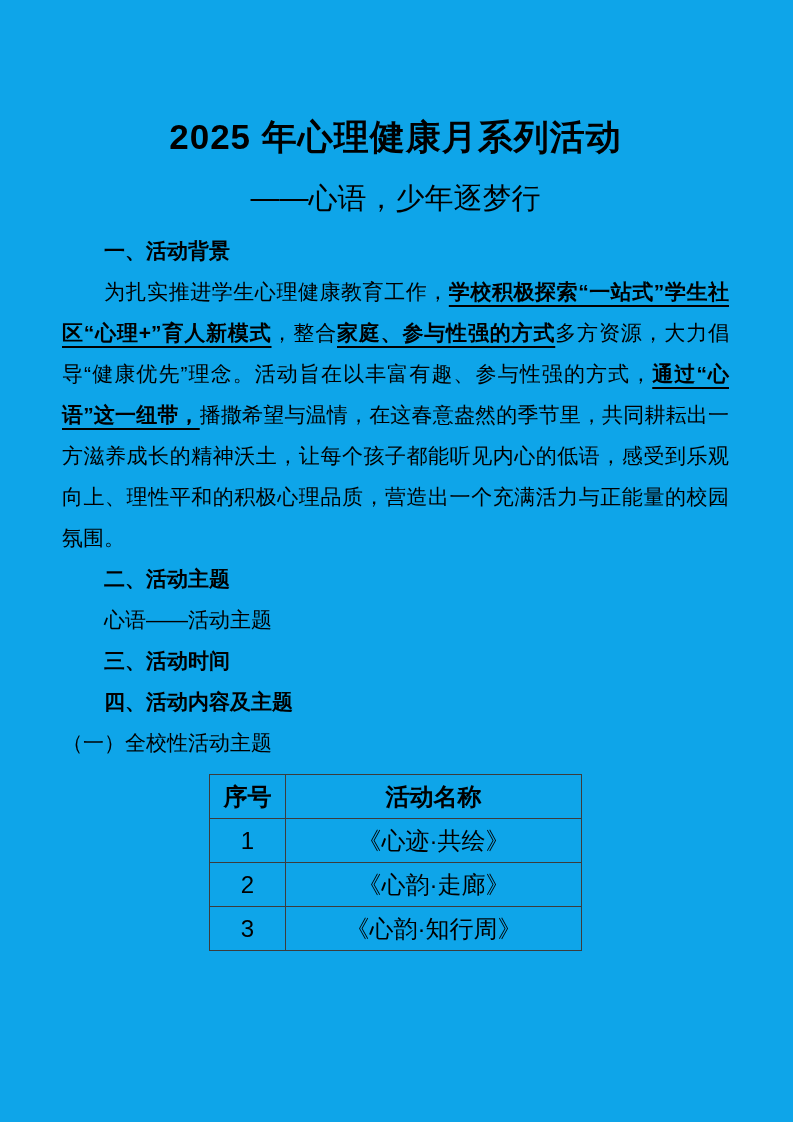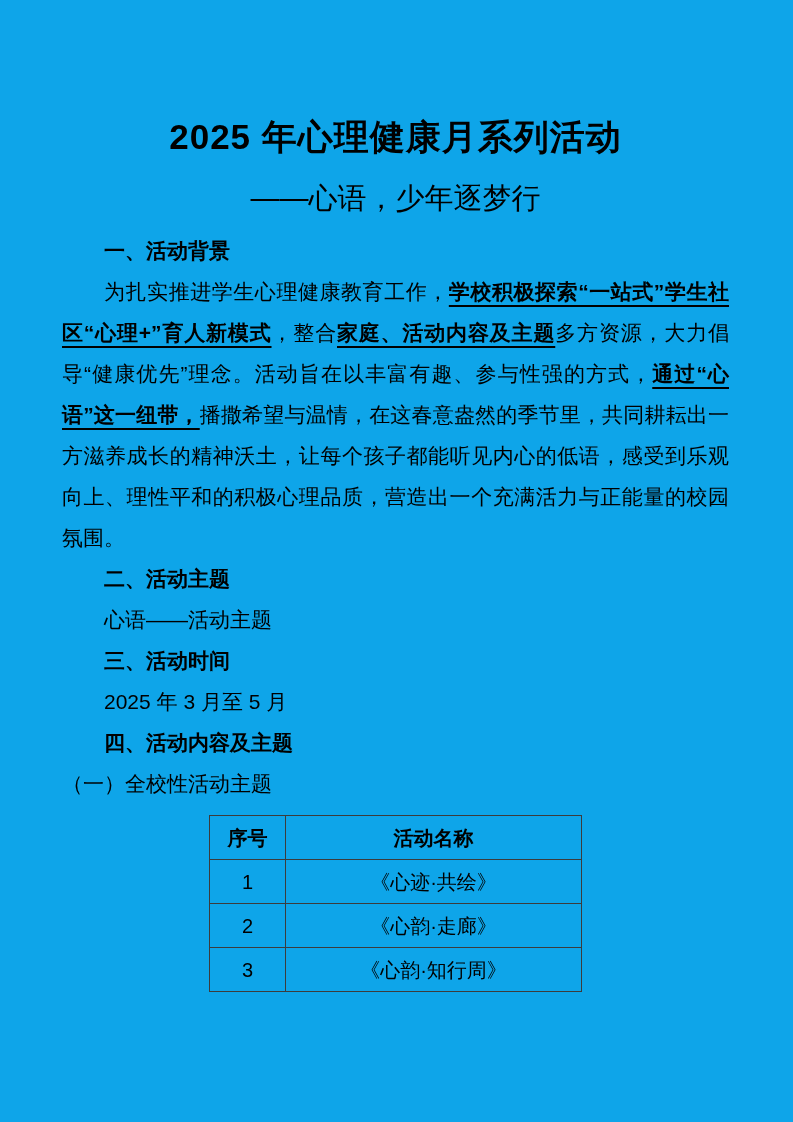--- a/index.html
+++ b/index.html
@@ -66,47 +66,46 @@
     border-collapse: collapse;
     table-layout: fixed;
     width: 370px;
   }
   table.activities th, table.activities td {
     border: 1px solid #3c3c3c;
     height: 43px;
     padding: 0;
     text-align: center;
     vertical-align: middle;
-    font-size: 20px;
+    font-size: 24px;
     line-height: 24px;
   }
   table.activities th { font-weight: 800; }
   table.activities td { font-weight: 400; }
   .col-index { width: 75px; }
   .col-name  { width: 295px; }
 </style>
 </head>
 <body>
 
 <div class="page">
 
   <div class="doc-title">2025 年心理健康月系列活动</div>
   <div class="doc-subtitle">——心语，少年逐梦行</div>
 
   <div class="content">
 
     <div class="h">一、活动背景</div>
 
-    <p class="para"><span>为扎实推进学生心理健康教育工作，</span><span class="bu">学校积极探索“一站式”学生社区“心理+”育人新模式</span><span>，整合</span><span class="bu">家庭、活动内容及主题</span><span>多方资源，大力倡导“健康优先”理念。活动旨在以丰富有趣、参与性强的方式，</span><span class="bu">通过“心语”这一纽带，</span><span>播撒希望与温情，在这春意盎然的季节里，共同耕耘出一方滋养成长的精神沃土，让每个孩子都能听见内心的低语，感受到乐观向上、理性平和的积极心理品质，营造出一个充满活力与正能量的校园氛围。</span></p>
+    <p class="para"><span>为扎实推进学生心理健康教育工作，</span><span class="bu">学校积极探索“一站式”学生社区“心理+”育人新模式</span><span>，整合</span><span class="bu">家庭、参与性强的方式</span><span>多方资源，大力倡导“健康优先”理念。活动旨在以丰富有趣、参与性强的方式，</span><span class="bu">通过“心语”这一纽带，</span><span>播撒希望与温情，在这春意盎然的季节里，共同耕耘出一方滋养成长的精神沃土，让每个孩子都能听见内心的低语，感受到乐观向上、理性平和的积极心理品质，营造出一个充满活力与正能量的校园氛围。</span></p>
 
     <div class="h">二、活动主题</div>
     <p class="body-line">心语——活动主题</p>
 
     <div class="h">三、活动时间</div>
-    <p class="body-line">2025 年 3 月至 5 月</p>
 
     <div class="h">四、活动内容及主题</div>
     <div class="subh">（一）全校性活动主题</div>
 
     <table class="activities">
       <thead>
         <tr>
           <th class="col-index">序号</th>
           <th class="col-name">活动名称</th>
         </tr>

